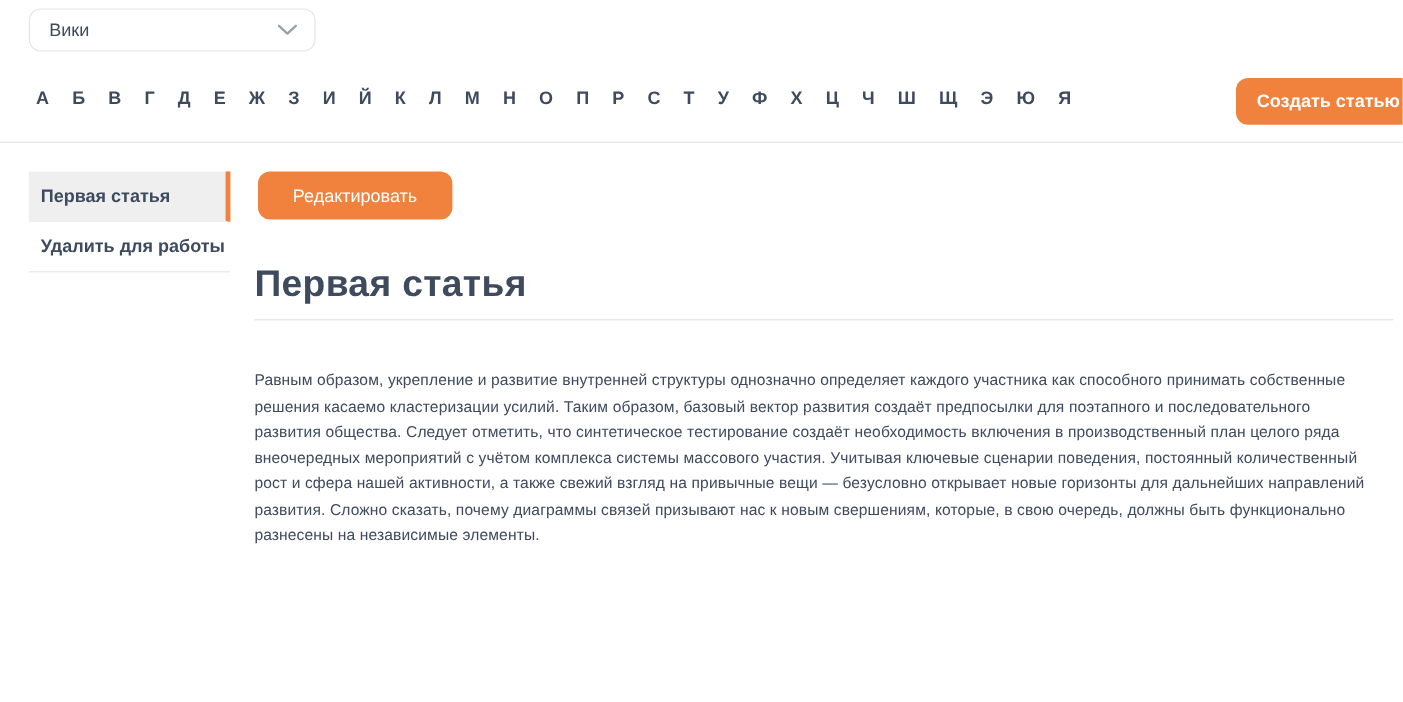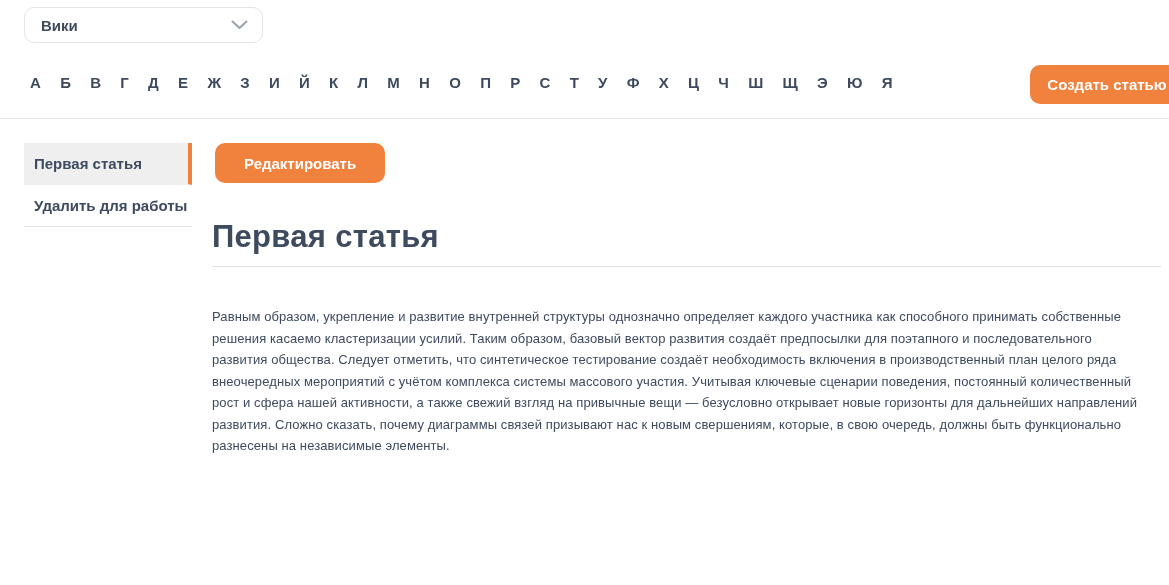--- a/index.html
+++ b/index.html
@@ -22,21 +22,21 @@
     left: 24px; top: 7px;
     width: 239px; height: 36px;
     border: 1px solid #e1e4e8;
     border-radius: 10px;
     background: #ffffff;
     display: flex;
     align-items: center;
     justify-content: space-between;
     padding: 0 14px 0 16px;
     font-size: 15px;
-    font-weight: 700;
+    font-weight: 400;
     cursor: pointer;
   }
   .wiki-select svg { display: block; }
 
   .alpha-row {
     position: absolute;
     left: 30px; top: 74px;
     width: 863px;
     display: flex;
     justify-content: space-between;
@@ -101,21 +101,21 @@
     position: absolute;
     left: 215px; top: 143px;
     display: flex;
     gap: 16px;
   }
   .btn {
     height: 40px;
     border-radius: 10px;
     font-family: inherit;
     font-size: 15px;
-    font-weight: 700;
+    font-weight: 400;
     display: flex;
     align-items: center;
     justify-content: center;
     cursor: pointer;
   }
   .btn-primary {
     background: #f0823d;
     border: none;
     color: #ffffff;
     padding: 0 29px;

